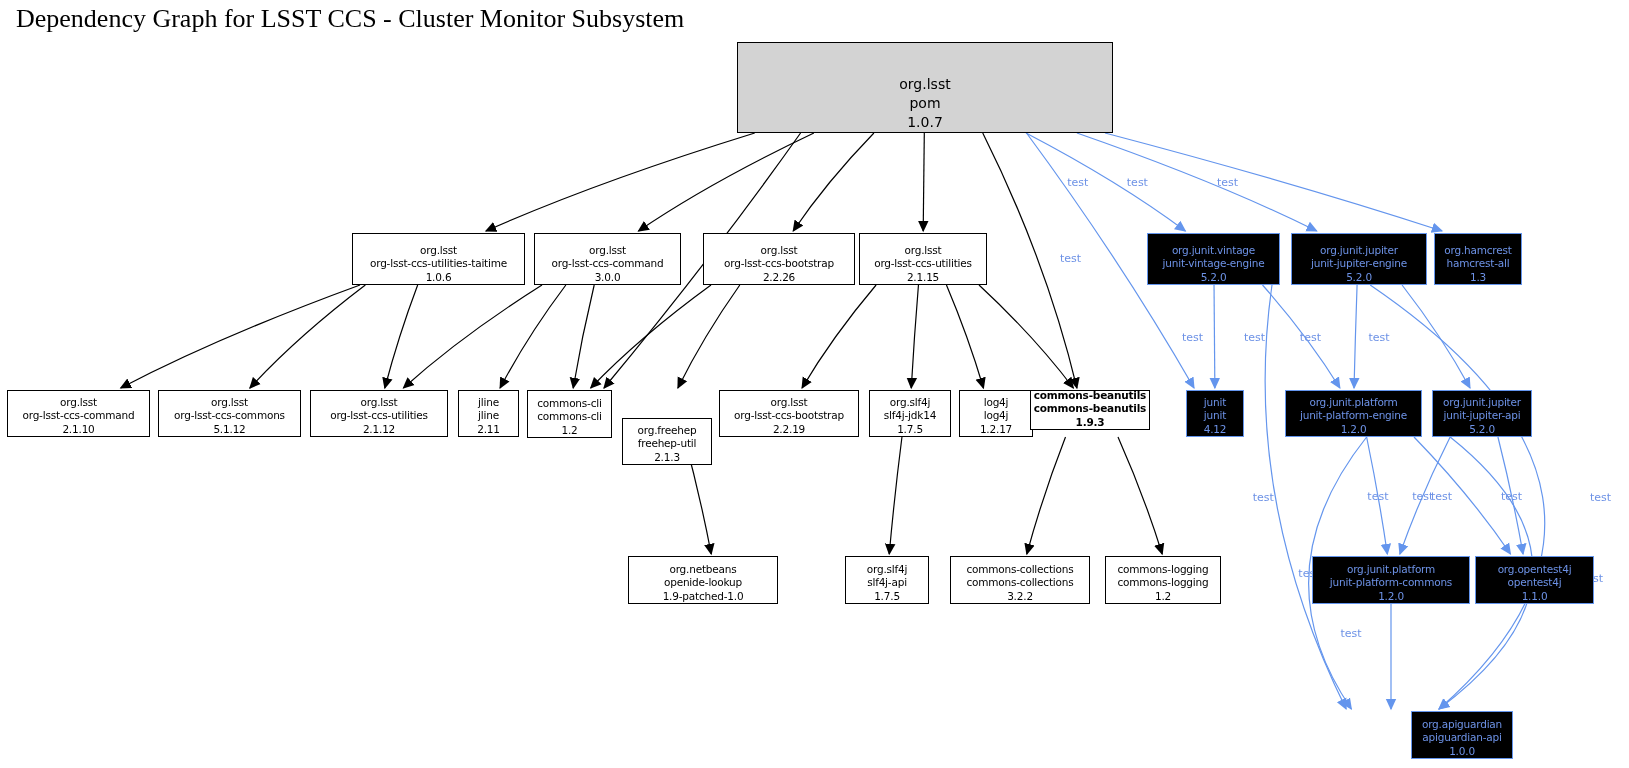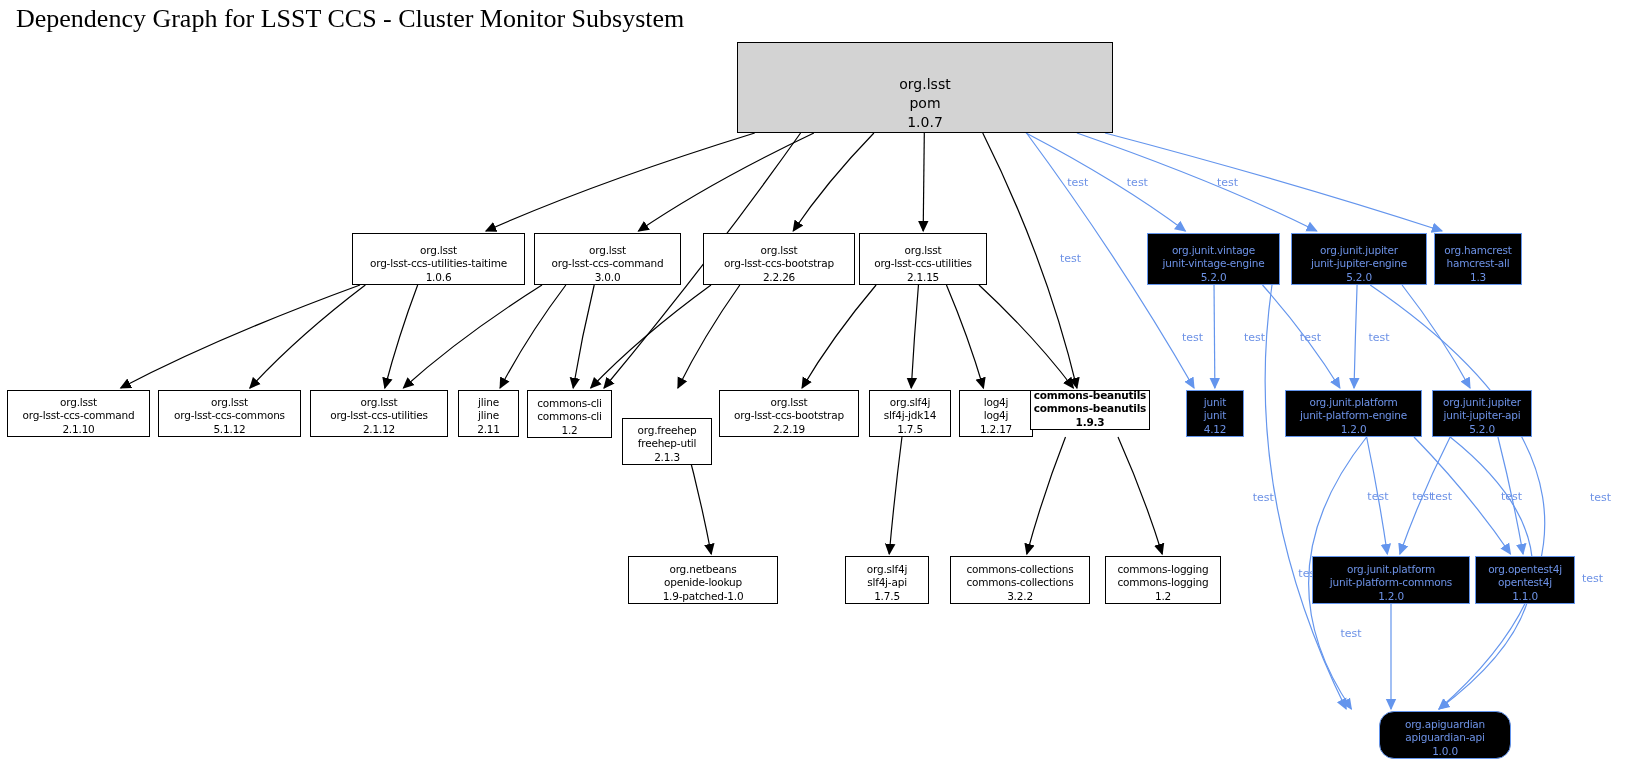--- a/index.html
+++ b/index.html
@@ -233,23 +233,23 @@
     <div class="node " style="left: 1105px; top: 556px; width: 116px; height: 48px;">
       <div>commons-logging</div>
       <div>commons-logging</div>
       <div>1.2</div>
     </div>
     <div class="node test" style="left: 1312px; top: 556px; width: 158px; height: 48px;">
       <div>org.junit.platform</div>
       <div>junit-platform-commons</div>
       <div>1.2.0</div>
     </div>
-    <div class="node test" style="left: 1475px; top: 556px; width: 100px; height: 48px;">
+    <div class="node test" style="left: 1475px; top: 556px; width: 119px; height: 48px;">
       <div>org.opentest4j</div>
       <div>opentest4j</div>
       <div>1.1.0</div>
     </div>
-    <div class="node test" style="left: 1379px; top: 711px; width: 132px; height: 48px; border-radius: 15px;">
+    <div class="node test" style="left: 1411px; top: 711px; width: 102px; height: 48px;">
       <div>org.apiguardian</div>
       <div>apiguardian-api</div>
       <div>1.0.0</div>
     </div>
   </div>
 
 </body></html>

